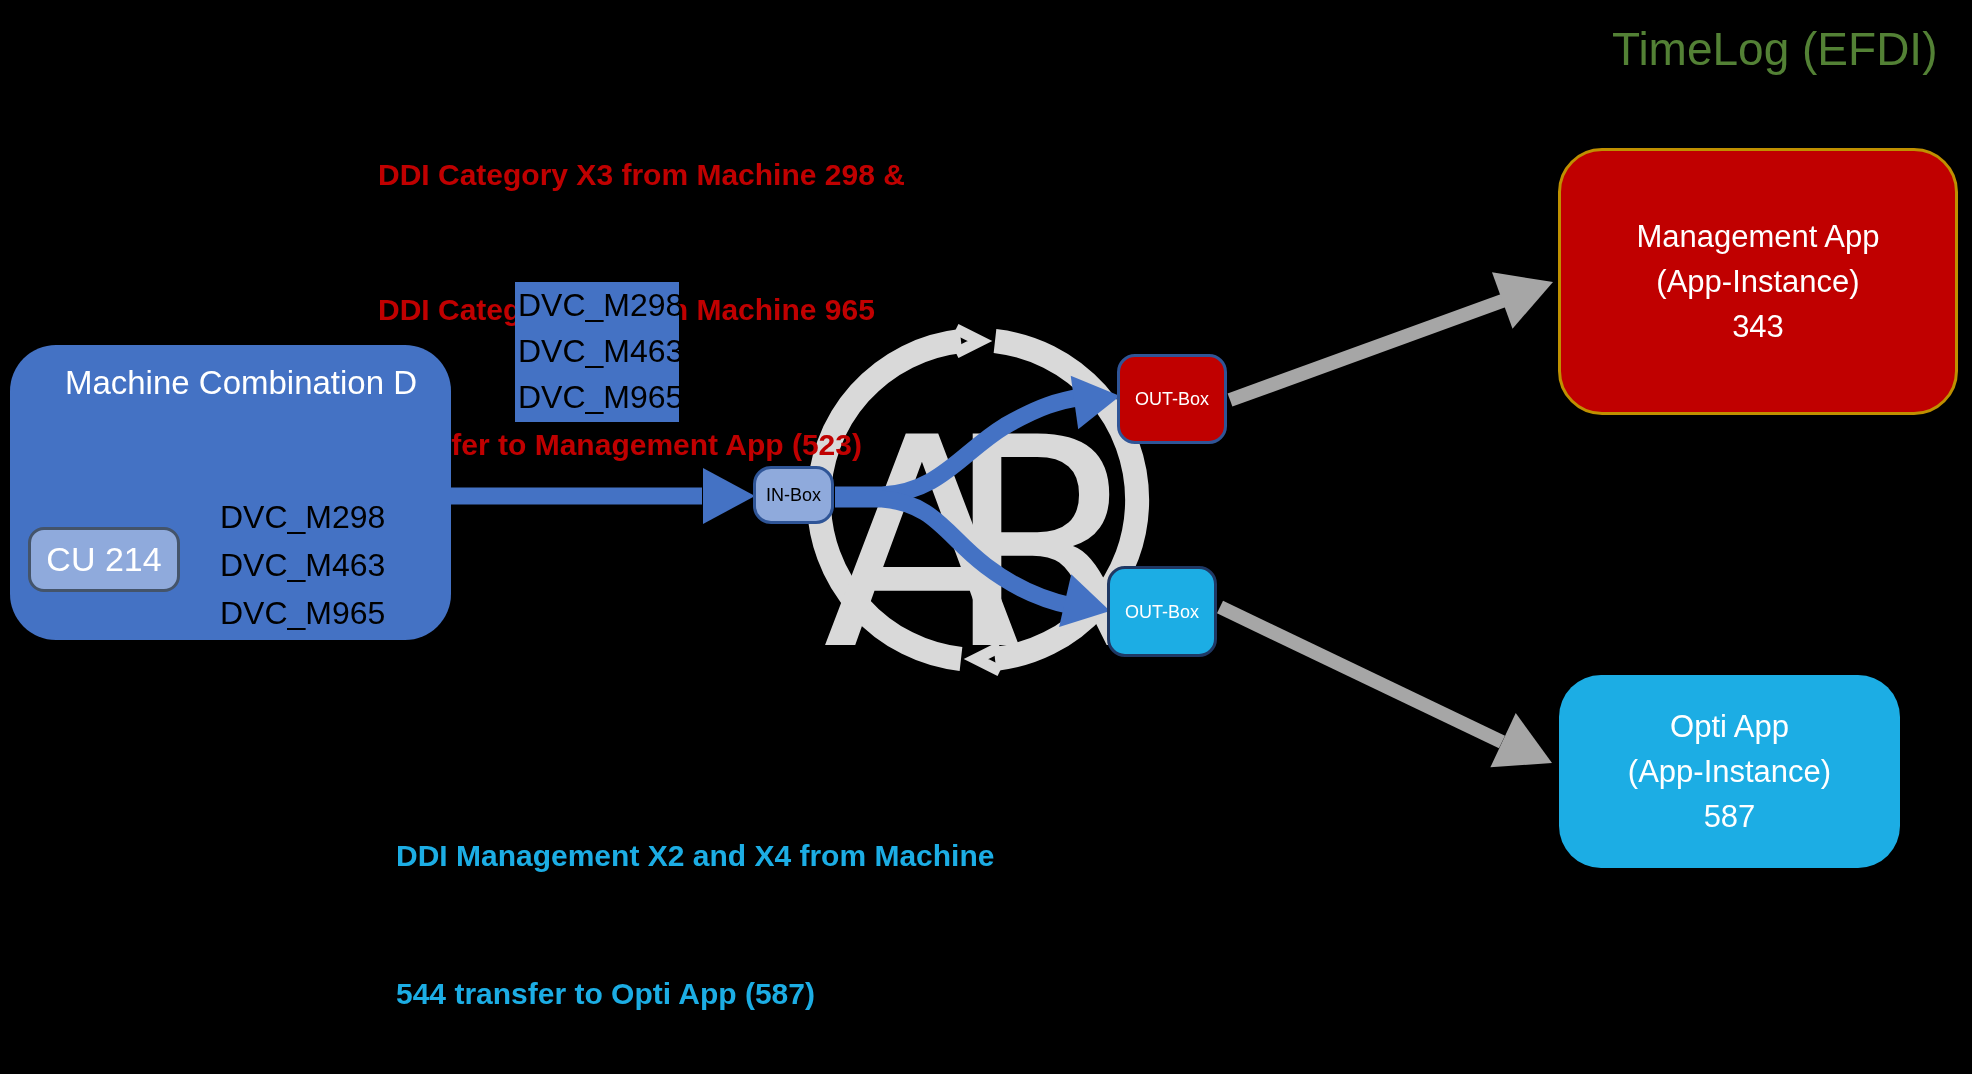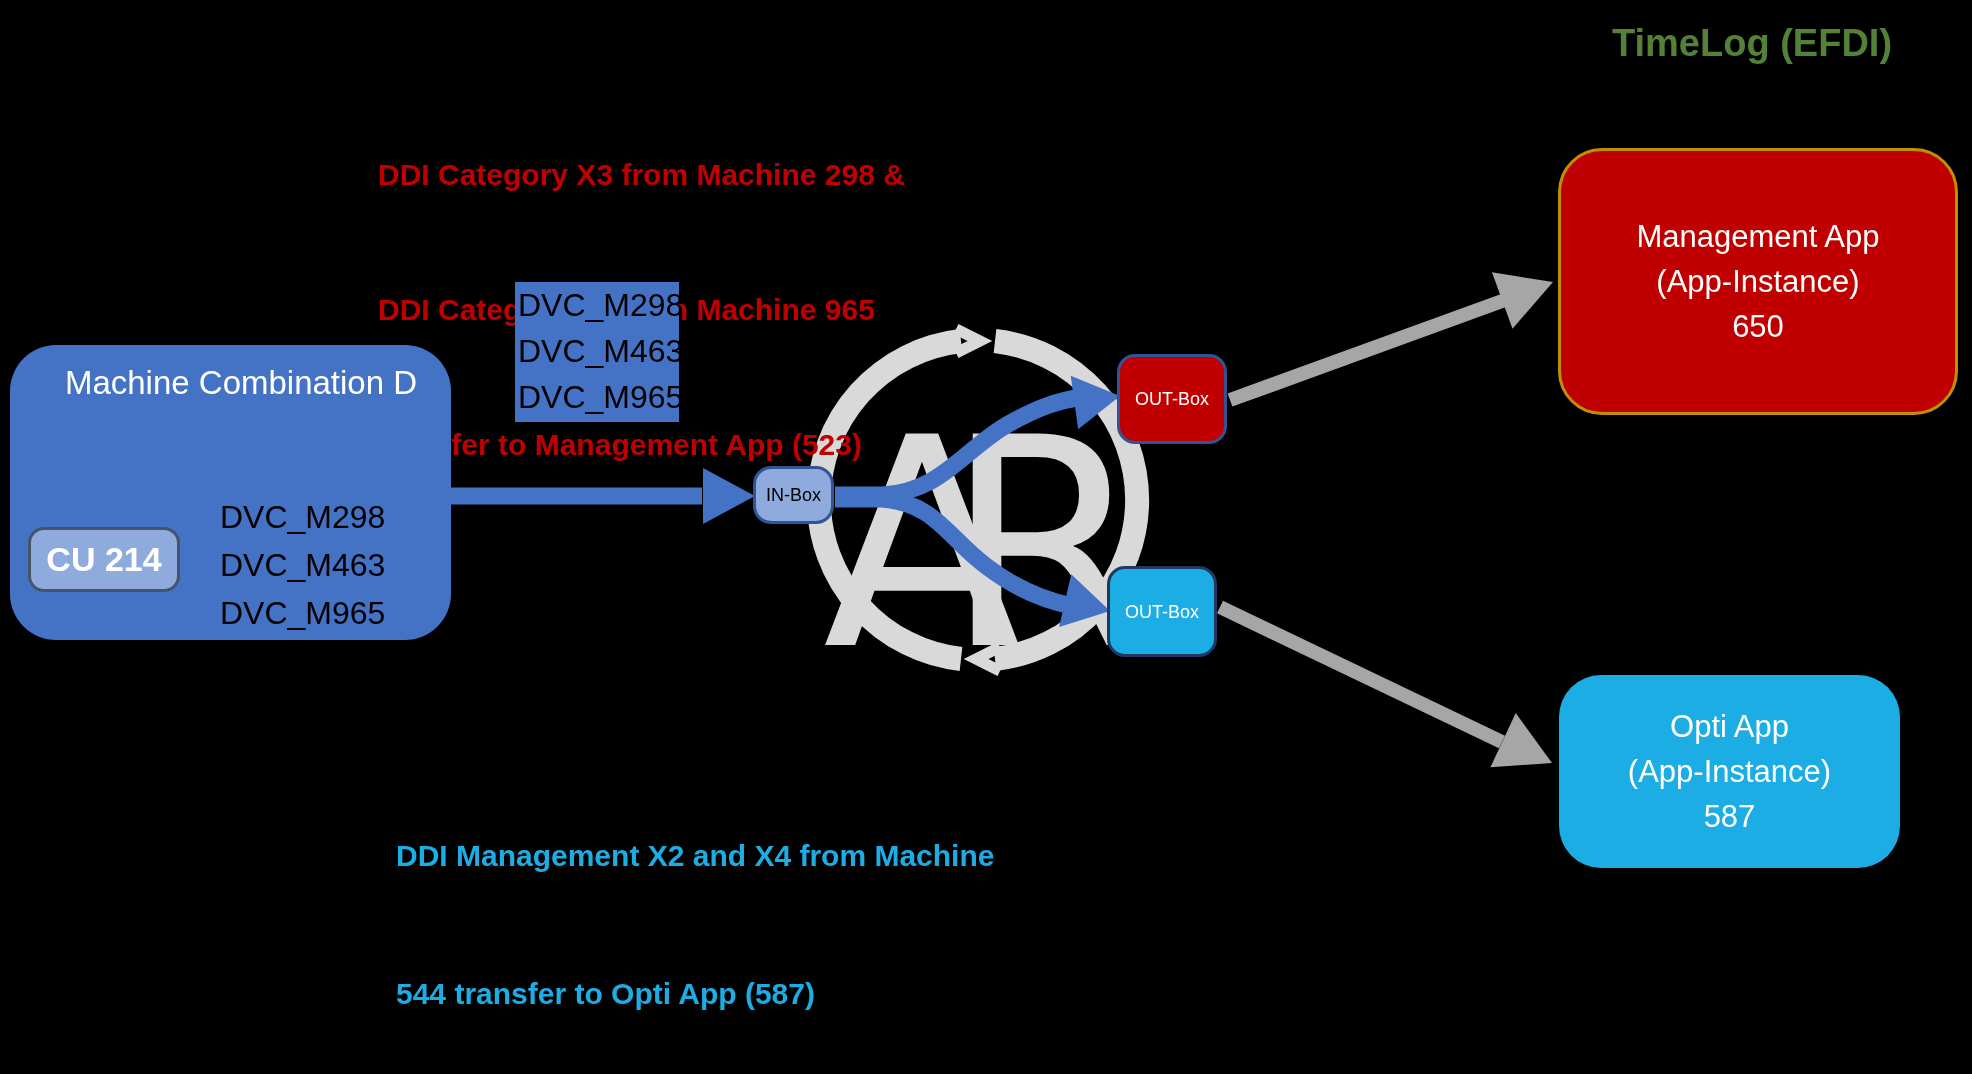--- a/index.html
+++ b/index.html
@@ -5,31 +5,31 @@
   html,body{margin:0;padding:0;background:#000;}
   #canvas{
     position:relative;width:1972px;height:1074px;background:#000;overflow:hidden;
     font-family:"Liberation Sans", sans-serif;
   }
   .abs{position:absolute;}
   
   .note{font-weight:bold;font-size:30px;line-height:45px;white-space:pre;}
   .note-red{color:#C00000;}
   .note-blue{color:#1CADE4;line-height:46px;}
-  .timelog{color:#538135;font-weight:bold;font-size:38px;}
+  .timelog{color:#538135;font-weight:normal;font-size:46px;}
   
   .machine-box{
     left:10px;top:345px;width:420px;height:295px;background:#4472C4;border-radius:46px;padding-left:21px;
   }
   .machine-title{width:100%;text-align:center;margin-top:16px;color:#fff;font-size:33px;line-height:44px;}
   .machine-list{position:absolute;left:210px;top:148px;color:#000;font-size:32px;line-height:48px;}
   .cu-box{
     position:absolute;left:18px;top:182px;width:152px;height:65px;background:#8FAADC;
     border:3px solid #44546A;border-radius:16px;color:#fff;font-size:34px;
-    display:flex;align-items:center;justify-content:center;box-sizing:border-box;font-weight:bold;
+    display:flex;align-items:center;justify-content:center;box-sizing:border-box;
   }
   
   .dvc-selected{
     left:515px;top:282px;width:164px;height:140px;background:#4472C4;color:#000;
     font-size:32px;line-height:46px;padding-left:3px;box-sizing:border-box;
   }
   
   .minibox{display:flex;flex-direction:row;align-items:center;justify-content:center;
     box-sizing:border-box;text-align:center;font-size:18px;line-height:22px;}
   .in-box{left:753px;top:466px;width:81px;height:58px;background:#8FAADC;
@@ -127,21 +127,21 @@
   </div>
 
   <div class="abs minibox out-box-bottom">
     <div>OUT-</div>
     <div>Box</div>
   </div>
 
   <div class="abs appbox management-app">
     <div>Management App</div>
     <div>(App-Instance)</div>
-    <div>650</div>
+    <div>343</div>
   </div>
 
   <div class="abs appbox opti-app">
     <div>Opti App</div>
     <div>(App-Instance)</div>
     <div>587</div>
   </div>
 
   <div class="abs note note-blue" style="left:396px;top:741px;">
     <div>DDI Management X2 and X4 from Machine</div>

